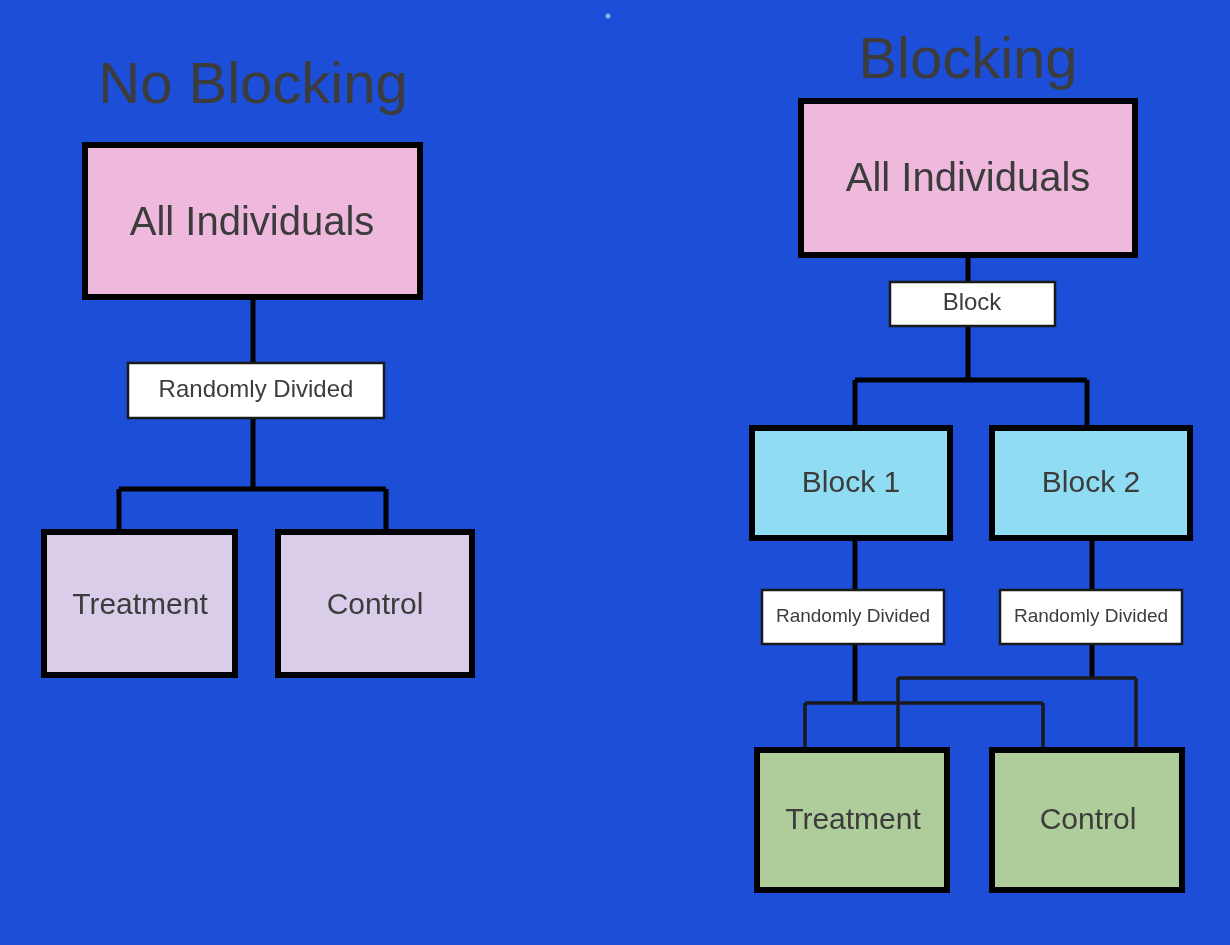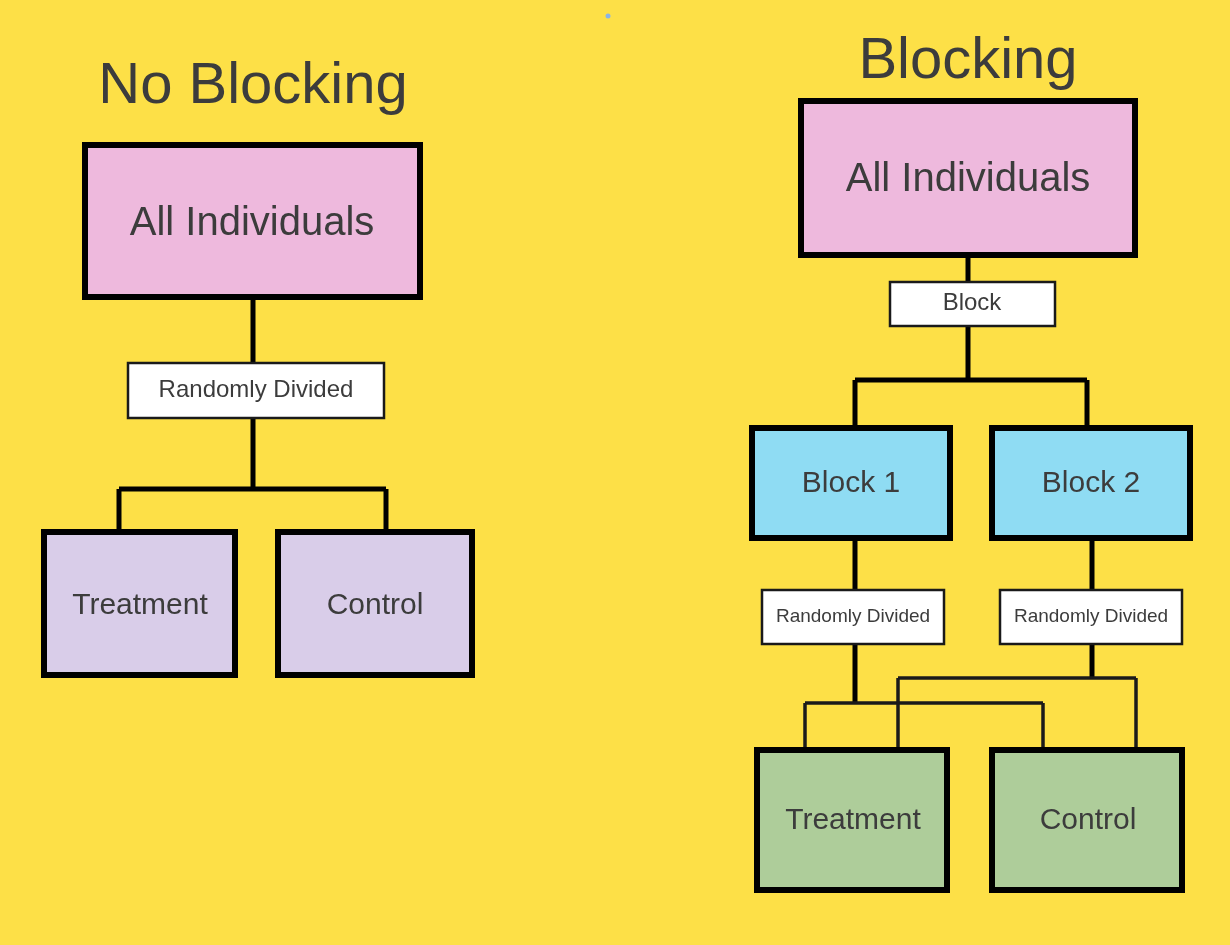--- a/index.html
+++ b/index.html
@@ -10,21 +10,21 @@
   body {
     width: 1230px;
     height: 945px;
     font-family: "Liberation Sans", sans-serif;
     overflow: hidden;
   }
   #canvas {
     position: relative;
     width: 1230px;
     height: 945px;
-    background: #fde047;
+    background: #1d4ed8;
   }
   svg.diagram {
     position: absolute;
     left: 0;
     top: 0;
     width: 1230px;
     height: 945px;
   }
   .box-rect {
     stroke: #000000;

